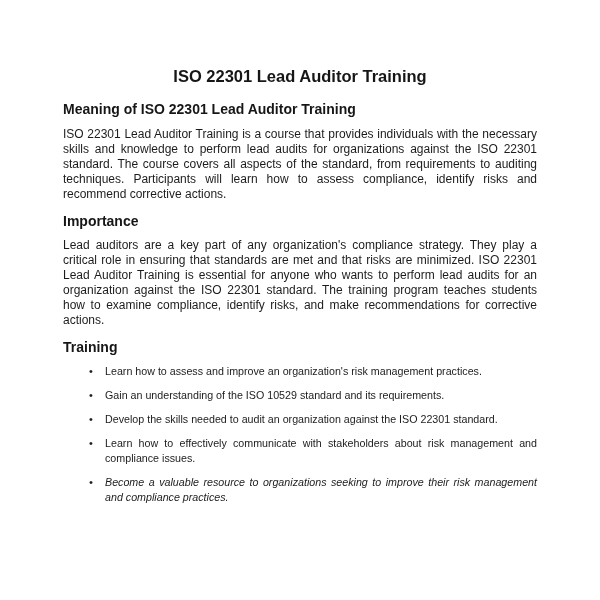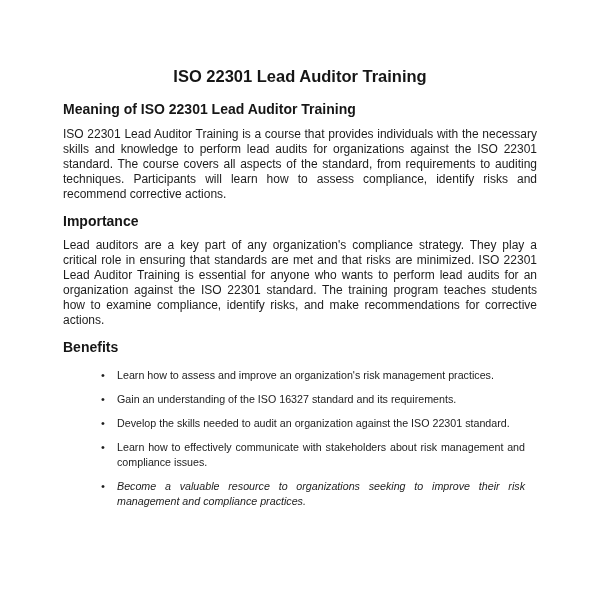--- a/index.html
+++ b/index.html
@@ -41,21 +41,21 @@
     margin-bottom: 9px;
   }
   .body-para {
     font-size: 12px;
     line-height: 15px;
     text-align: justify;
     margin: 0 0 10px 0;
   }
   .benefits-list {
     list-style: none;
-    margin: 12px;
+    margin: 0;
     padding: 0 0 0 42px;
   }
   .benefits-list li {
     position: relative;
     font-size: 10.7px;
     line-height: 15px;
     text-align: justify;
     margin: 0 0 9px 0;
   }
   .benefits-list li:last-child {
@@ -79,25 +79,25 @@
   <h1 class="doc-title">ISO 22301 Lead Auditor Training</h1>
 
   <h2 class="section-heading first">Meaning of ISO 22301 Lead Auditor Training</h2>
 
   <p class="body-para">ISO 22301 Lead Auditor Training is a course that provides individuals with the necessary skills and knowledge to perform lead audits for organizations against the ISO 22301 standard. The course covers all aspects of the standard, from requirements to auditing techniques. Participants will learn how to assess compliance, identify risks and recommend corrective actions.</p>
 
   <h2 class="section-heading">Importance</h2>
 
   <p class="body-para">Lead auditors are a key part of any organization's compliance strategy. They play a critical role in ensuring that standards are met and that risks are minimized. ISO 22301 Lead Auditor Training is essential for anyone who wants to perform lead audits for an organization against the ISO 22301 standard. The training program teaches students how to examine compliance, identify risks, and make recommendations for corrective actions.</p>
 
-  <h2 class="section-heading">Benefits</h2>
+  <h2 class="section-heading">Training</h2>
 
   <ul class="benefits-list">
     <li>Learn how to assess and improve an organization's risk management practices.</li>
-    <li>Gain an understanding of the ISO 16327 standard and its requirements.</li>
+    <li>Gain an understanding of the ISO 10529 standard and its requirements.</li>
     <li>Develop the skills needed to audit an organization against the ISO 22301 standard.</li>
     <li>Learn how to effectively communicate with stakeholders about risk management and compliance issues.</li>
     <li>Become a valuable resource to organizations seeking to improve their risk management and compliance practices.</li>
   </ul>
 
 
 
 </div>
 
 </body></html>

